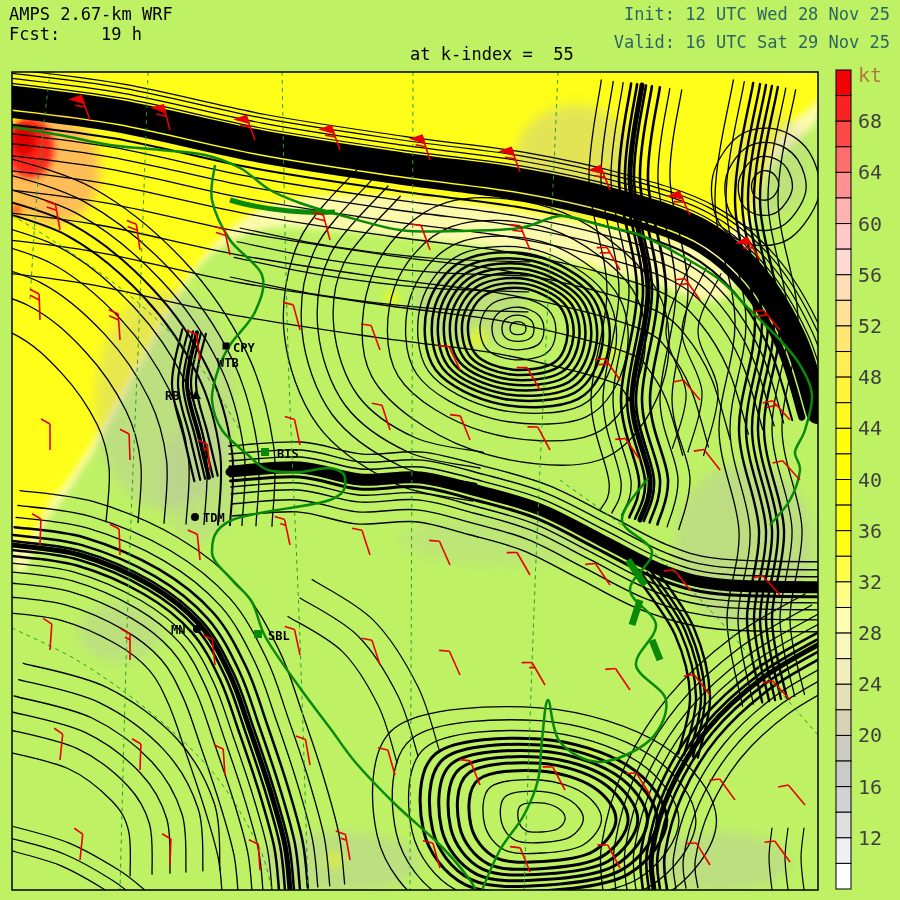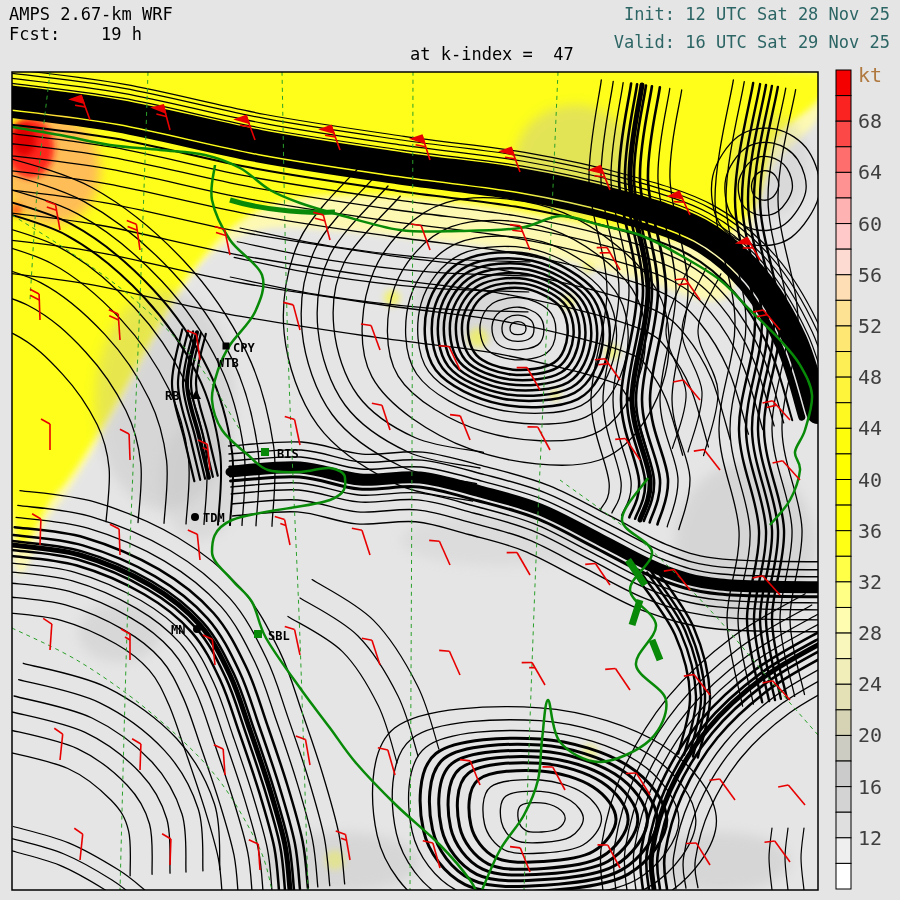--- a/index.html
+++ b/index.html
@@ -1,30 +1,30 @@
 <!DOCTYPE html>
 <html><head>
 <meta charset="utf-8">
 <style>
   html,body{margin:0;padding:0;background:#ffffff;}
-  .page{position:relative;width:900px;height:900px;background:#e5e5e5;overflow:hidden;
+  .page{position:relative;width:900px;height:900px;background:#bef264;overflow:hidden;
         font-family:"DejaVu Sans Mono",monospace;}
   .hline{position:absolute;white-space:pre;font-size:17px;color:#000;line-height:20px;}
   .hright{position:absolute;white-space:pre;font-size:17px;line-height:20px;}
   svg{position:absolute;left:0;top:0;}
   text{font-family:"DejaVu Sans Mono",monospace;}
 </style>
 </head>
 <body>
 
 <div class="page">
   <span class="hline" style="left:9px;top:4px">AMPS 2.67-km WRF</span>
   <span class="hline" style="left:9px;top:24px">Fcst:    19 h</span>
-  <span class="hline" style="left:410px;top:44px">at k-index =  47</span>
-  <span class="hright" style="right: 10px; top: 4px; text-align: right; color: rgb(45, 101, 101);">Init: 12 UTC Sat 28 Nov 25</span>
+  <span class="hline" style="left:410px;top:44px">at k-index =  55</span>
+  <span class="hright" style="right: 10px; top: 4px; text-align: right; color: rgb(45, 101, 101);">Init: 12 UTC Wed 28 Nov 25</span>
   <span class="hright" style="right: 10px; top: 32px; text-align: right; color: rgb(45, 101, 101);">Valid: 16 UTC Sat 29 Nov 25</span>
   <svg id="plot" width="900" height="900" viewBox="0 0 900 900">
       <defs>
         <clipPath id="mapclip">
           <rect x="12" y="72" width="806" height="818"></rect>
         </clipPath>
         <filter id="blur6" x="-50%" y="-50%" width="200%" height="200%">
           <feGaussianBlur stdDeviation="6"></feGaussianBlur>
         </filter>
         <filter id="blur3" x="-50%" y="-50%" width="200%" height="200%">

